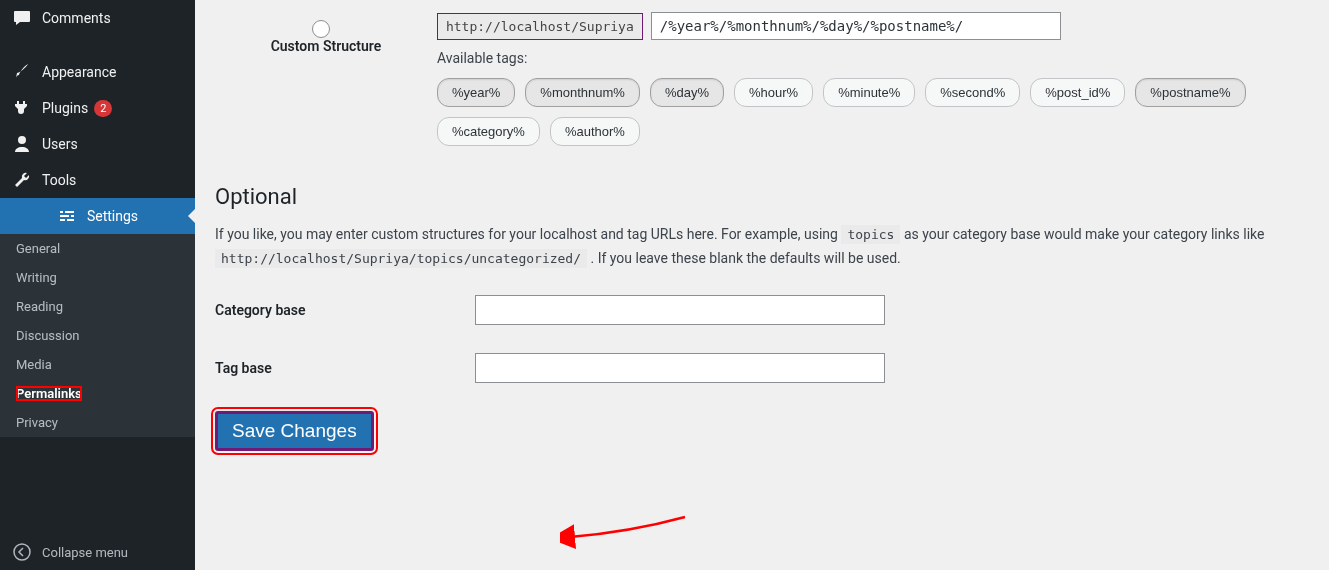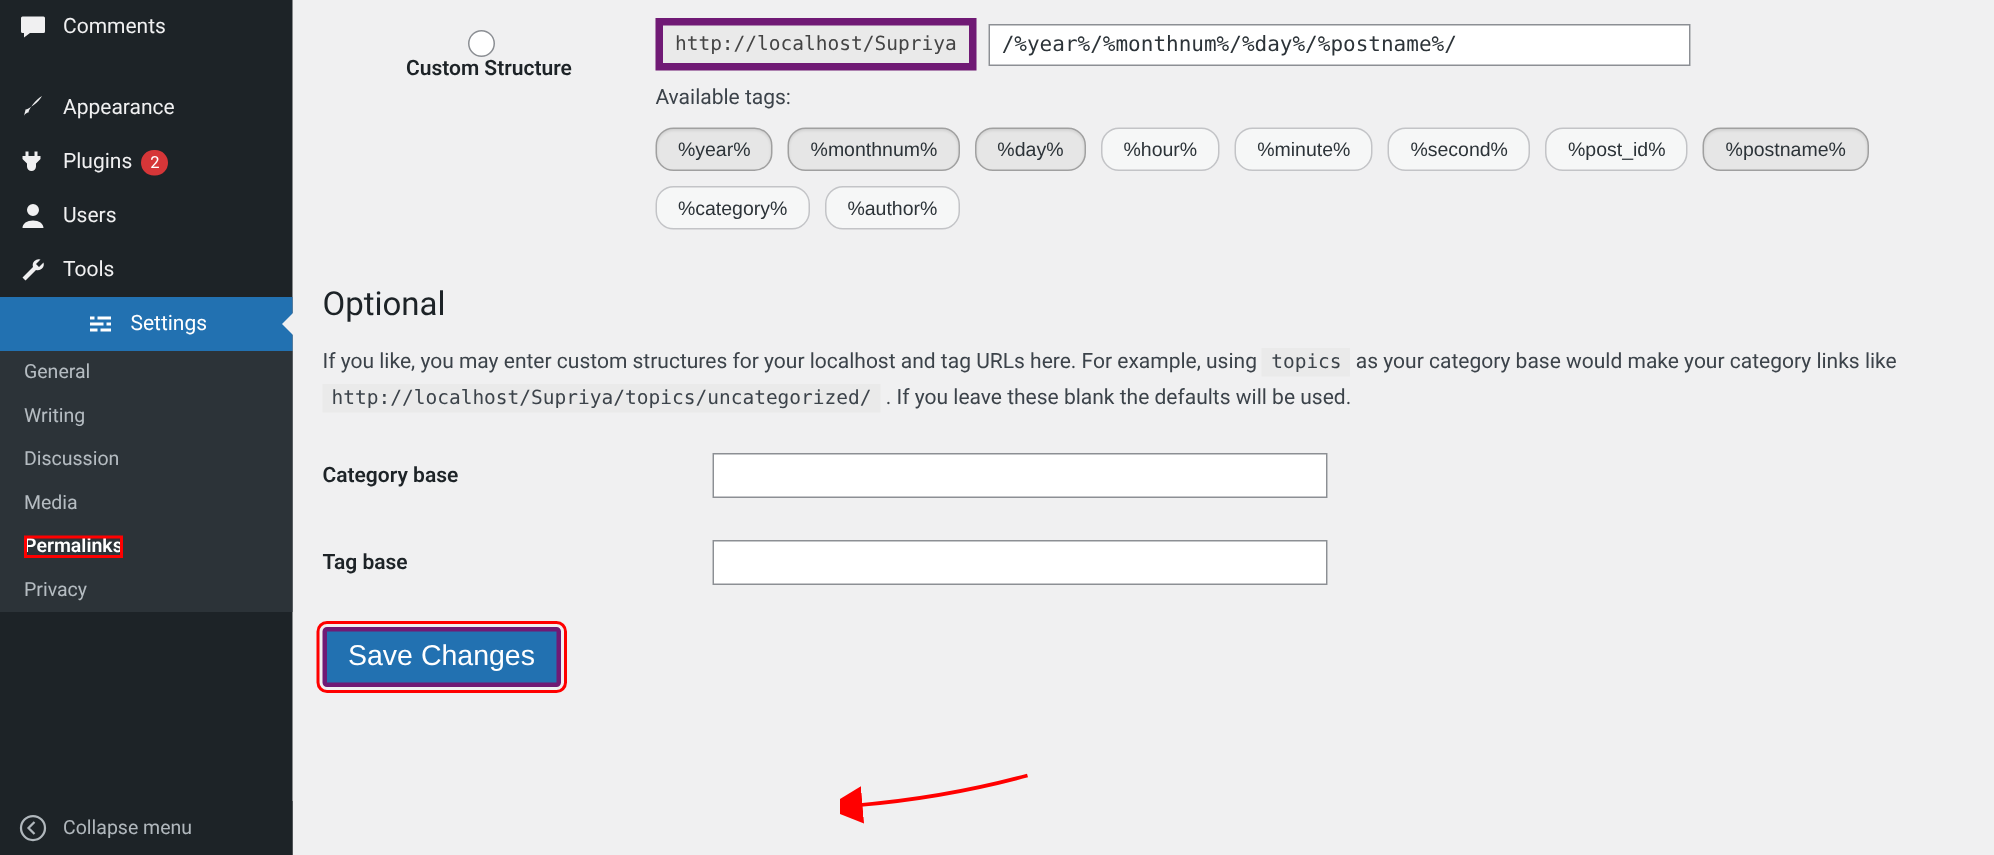--- a/index.html
+++ b/index.html
@@ -19,23 +19,23 @@
 .collapse { display: flex; align-items: center; padding: 8px 12px; color: rgba(240,246,252,0.7); cursor: pointer; font-size: 13px; background:#1d2327; }
 .collapse .icon { width: 20px; height: 20px; margin-right: 10px; fill: rgba(240,246,252,0.6); }
 
 
 .main { flex: 1; padding: 12px 20px 20px 20px; overflow: auto; position: relative; }
 .form-row { display: flex; align-items: flex-start; margin-bottom: 12px; }
 .form-row > .th { width: 260px; padding-top: 8px; }
 .form-row .radio-wrap { display: flex; align-items: center; flex-direction: column; }
 .radio { width: 18px; height: 18px; border: 1px solid #8c8f94; border-radius: 50%; margin-right: 10px; background: #fff; }
 .label { font-weight: 600; color: #1d2327; }
-.code-box { background: #eaeaea; border: 5px solid #701a75; padding: 5px 8px; font-family: Consolas, monospace; font-size: 13px; color: #444; display: inline-block; }
+.code-box { background: #eaeaea; border: 1px solid #701a75; padding: 5px 8px; font-family: Consolas, monospace; font-size: 13px; color: #444; display: inline-block; }
 .text-input { border: 1px solid #8c8f94; background: #fff; padding: 5px 8px; font-size: 14px; font-family: Consolas, monospace; color: #2c3338; }
-.custom-input { width: 468px; margin-left: 8px; }
+.custom-input { width: 410px; margin-left: 8px; }
 .avail-label { margin: 10px 0 12px; color: #3c434a; }
 .tags-row { display: flex; flex-wrap: wrap; gap: 10px; margin-bottom: 10px; }
 .tag-btn { background: #f6f7f7; border: 1px solid #c3c4c7; padding: 6px 14px; font-size: 13px; color: #2c3338; cursor: pointer; border-radius: 12px; }
 .tag-btn.active { background: #e6e6e6; border-color: #a0a0a0; box-shadow: inset 0 1px 2px rgba(0,0,0,0.1); }
 
 h2 { font-size: 22px; font-weight: 400; color: #1d2327; margin: 28px 0 14px; }
 .desc { line-height: 1.7; color: #3c434a; margin-bottom: 20px; max-width: 1100px; }
 .inline-code { background: #eaeaea; padding: 2px 6px; font-family: Consolas, monospace; font-size: 13px; }
 
 .field-row { display: flex; align-items: center; margin-bottom: 28px; margin-top: 24px; }
@@ -97,20 +97,21 @@
           <svg viewBox="0 0 20 20" width="20" height="20">
             <path fill="currentColor" d="M3 5h3v2H3zm5 0h9v2H8zM3 9h9v2H3zm11 0h3v2h-3zM3 13h5v2H3zm7 0h7v2h-7z"></path>
           </svg>
         </span>
         <span>Settings</span>
       </div>
     </div>
   <div class="submenu" id="submenu">
       <div class="submenu-item"><span>General</span></div>
       <div class="submenu-item"><span>Writing</span></div>
+      <div class="submenu-item"><span>Reading</span></div>
       <div class="submenu-item"><span>Discussion</span></div>
       <div class="submenu-item"><span>Media</span></div>
       <div class="submenu-item current"><span class="highlight-red">Permalinks</span></div>
       <div class="submenu-item"><span>Privacy</span></div>
     </div>
   <div style="flex:1"></div>
   <div class="collapse">
     <span class="icon">
       <svg viewBox="0 0 20 20" width="20" height="20">
           <circle cx="10" cy="10" r="8" fill="none" stroke="currentColor" stroke-width="1.5"></circle>

